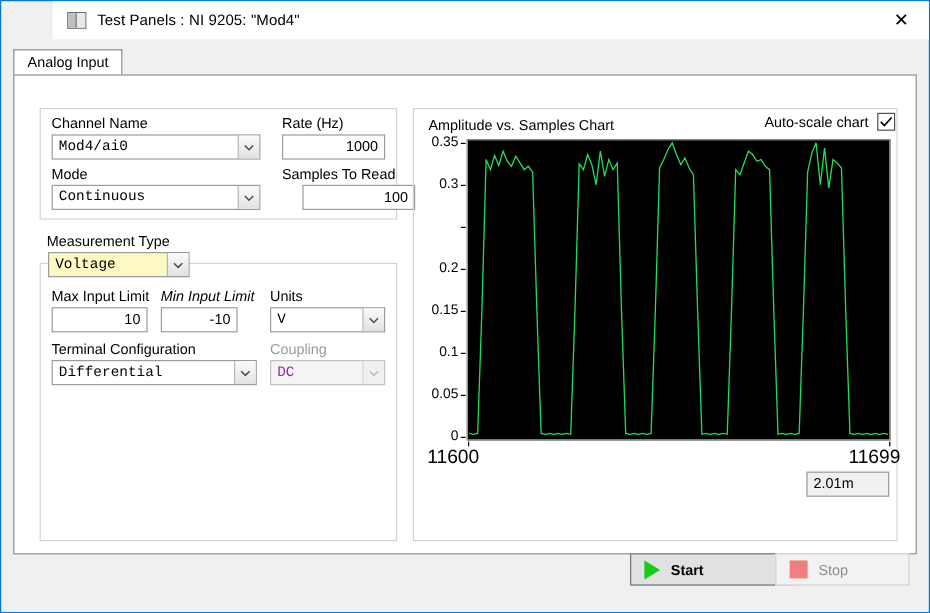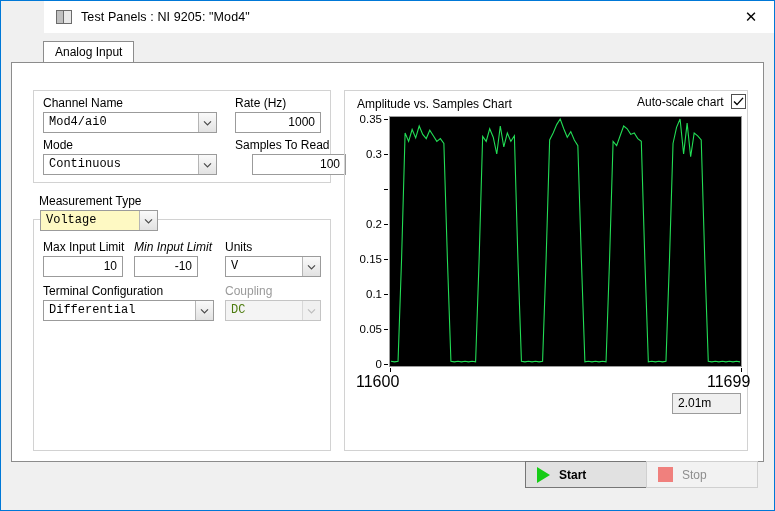--- a/index.html
+++ b/index.html
@@ -42,21 +42,21 @@
     position:absolute;left:1px;top:32px;right:1px;bottom:1px;
     background:#f0f0f0;
   }
   
   #tabstrip{position:absolute;left:9px;top:8px;height:22px;}
   #tab-analog{
     display:inline-block;height:22px;line-height:21px;
     padding:0 11px;box-sizing:border-box;
     border:1px solid #8c8c8c;border-bottom:none;
     background:#ffffff;font-size:12px;color:#000;
-    position:relative;top:0;margin-left:32px;
+    position:relative;top:0;
   }
   #tabpage{
     position:absolute;left:9px;top:29px;right:9px;bottom:47px;
     border:1px solid #8c8c8c;
     background:#ffffff;
     box-sizing:border-box;
   }
   
   .lbl{font-size:12px;color:#000;line-height:14px;white-space:nowrap;}
   .lbl.dim{color:#9a9a9a;}
@@ -74,21 +74,21 @@
     display:flex;align-items:center;justify-content:space-between;font-family:Liberation Mono, monospace;
   }
   .combo .ctext{white-space:nowrap;overflow:hidden;}
   .combo .arrow{
     width:17px;height:19px;flex:0 0 17px;
     background:linear-gradient(#fafafa,#e2e2e2);
     border-left:1px solid #b5b5b5;
     display:flex;align-items:center;justify-content:center;
   }
   .combo .arrow svg{display:block;}
-  .combo.disabled{background:#f4f4f4;border-color:#c4c4c4;color:#4d7c0f;}
+  .combo.disabled{background:#f4f4f4;border-color:#c4c4c4;color:#a21caf;}
   .combo.disabled .arrow{background:#f0f0f0;border-left-color:#d8d8d8;}
   
   .group{
     position:absolute;
     border:1px solid #d2d2d2;
     box-sizing:border-box;
     background:transparent;
   }
   
   #chart-title{position:absolute;left:13px;top:9px;font-size:12px;}

